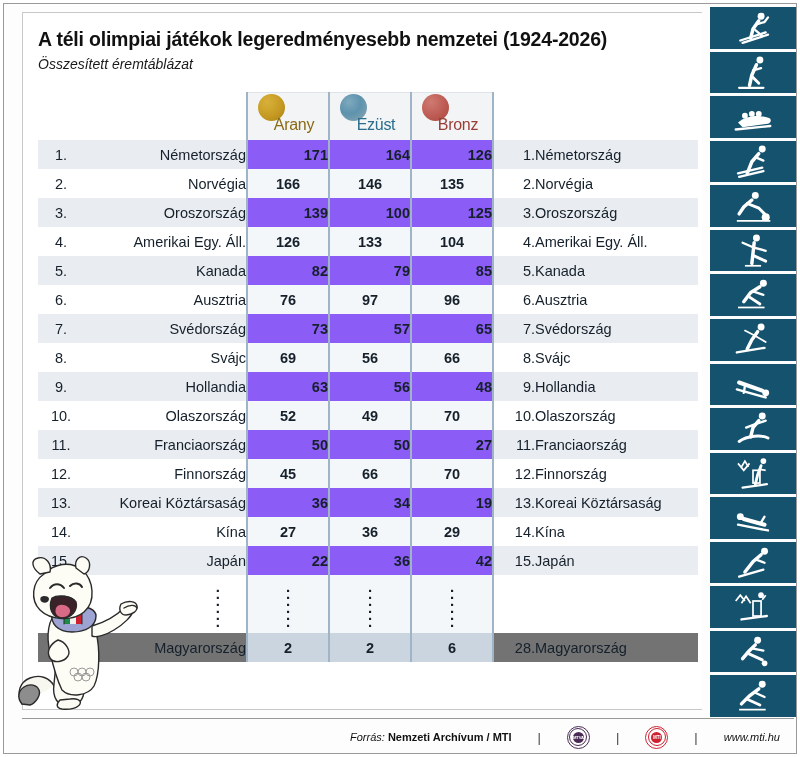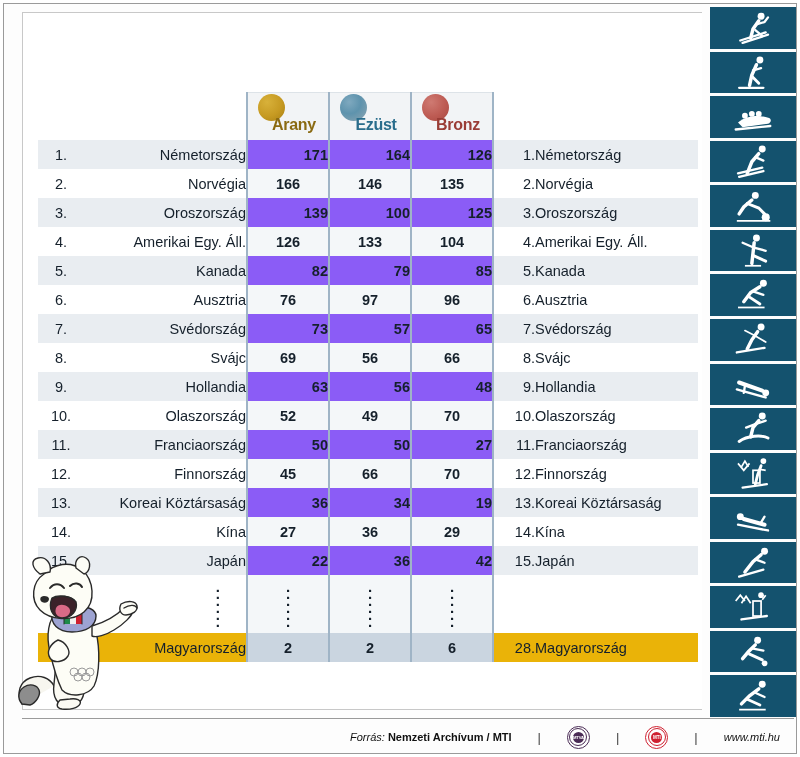--- a/index.html
+++ b/index.html
@@ -121,33 +121,33 @@
   .medal-dot.gold   { background: radial-gradient(circle at 34% 30%, #d8b13a 0%, #c69a22 55%, #a87f14 100%); }
   .medal-dot.silver { background: radial-gradient(circle at 34% 30%, #7fa9bf 0%, #5e93ad 45%, #8fa6b2 100%); }
   .medal-dot.bronze { background: radial-gradient(circle at 34% 30%, #cf7a72 0%, #bd5b53 55%, #a8473f 100%); }
   .medal-label {
     position: absolute;
     left: 12px;
     right: 0;
     bottom: 3px;
     text-align: center;
     font-size: 16px;
-    font-weight: bold;
+    font-weight: normal;
     letter-spacing: -0.3px;
   }
   .medal-label.gold   { color: #8a6a12; }
   .medal-label.silver { color: #2a6d8c; }
   .medal-label.bronze { color: #9a3d36; }
 
   
   tr.row-odd  td { background: #e9edf1; }
   tr.row-even td { background: #ffffff; }
   tr.row-odd  td.num-col { background: #8b5cf6; text-align: right; }
   tr.row-even td.num-col { background: #f4f7f9; }
-  tr.row-last td { background: #eab308; }
+  tr.row-last td { background: #737373; }
   tr.row-last td.num-col { background: #cad5e0; }
   tr.row-gap td { background: #ffffff; height: 58px; }
   tr.row-gap td.num-col { background: #f4f7f9; }
 
   td.rank-col {
     text-align: center;
     padding-right: 4px;
     font-size: 14.5px;
   }
   td.nation-col {
@@ -281,20 +281,24 @@
   .url-text { font-style: italic; font-size: 11px; }
 </style>
 </head>
 <body>
 
 <div id="infographic">
 
   <div class="outer-frame"></div>
   <div class="inner-panel"></div>
 
+  <div class="title-block">
+    <div class="main-title">A téli olimpiai játékok legeredményesebb nemzetei (1924-2026)</div>
+    <div class="sub-title">Összesített éremtáblázat</div>
+  </div>
 
   <div class="table-wrap">
     <table class="medals">
       <colgroup>
         <col class="c-rank">
           <col class="c-nation">
         <col class="c-gold">
           <col class="c-silver">
           <col class="c-bronze">
         <col class="c-rank2">

